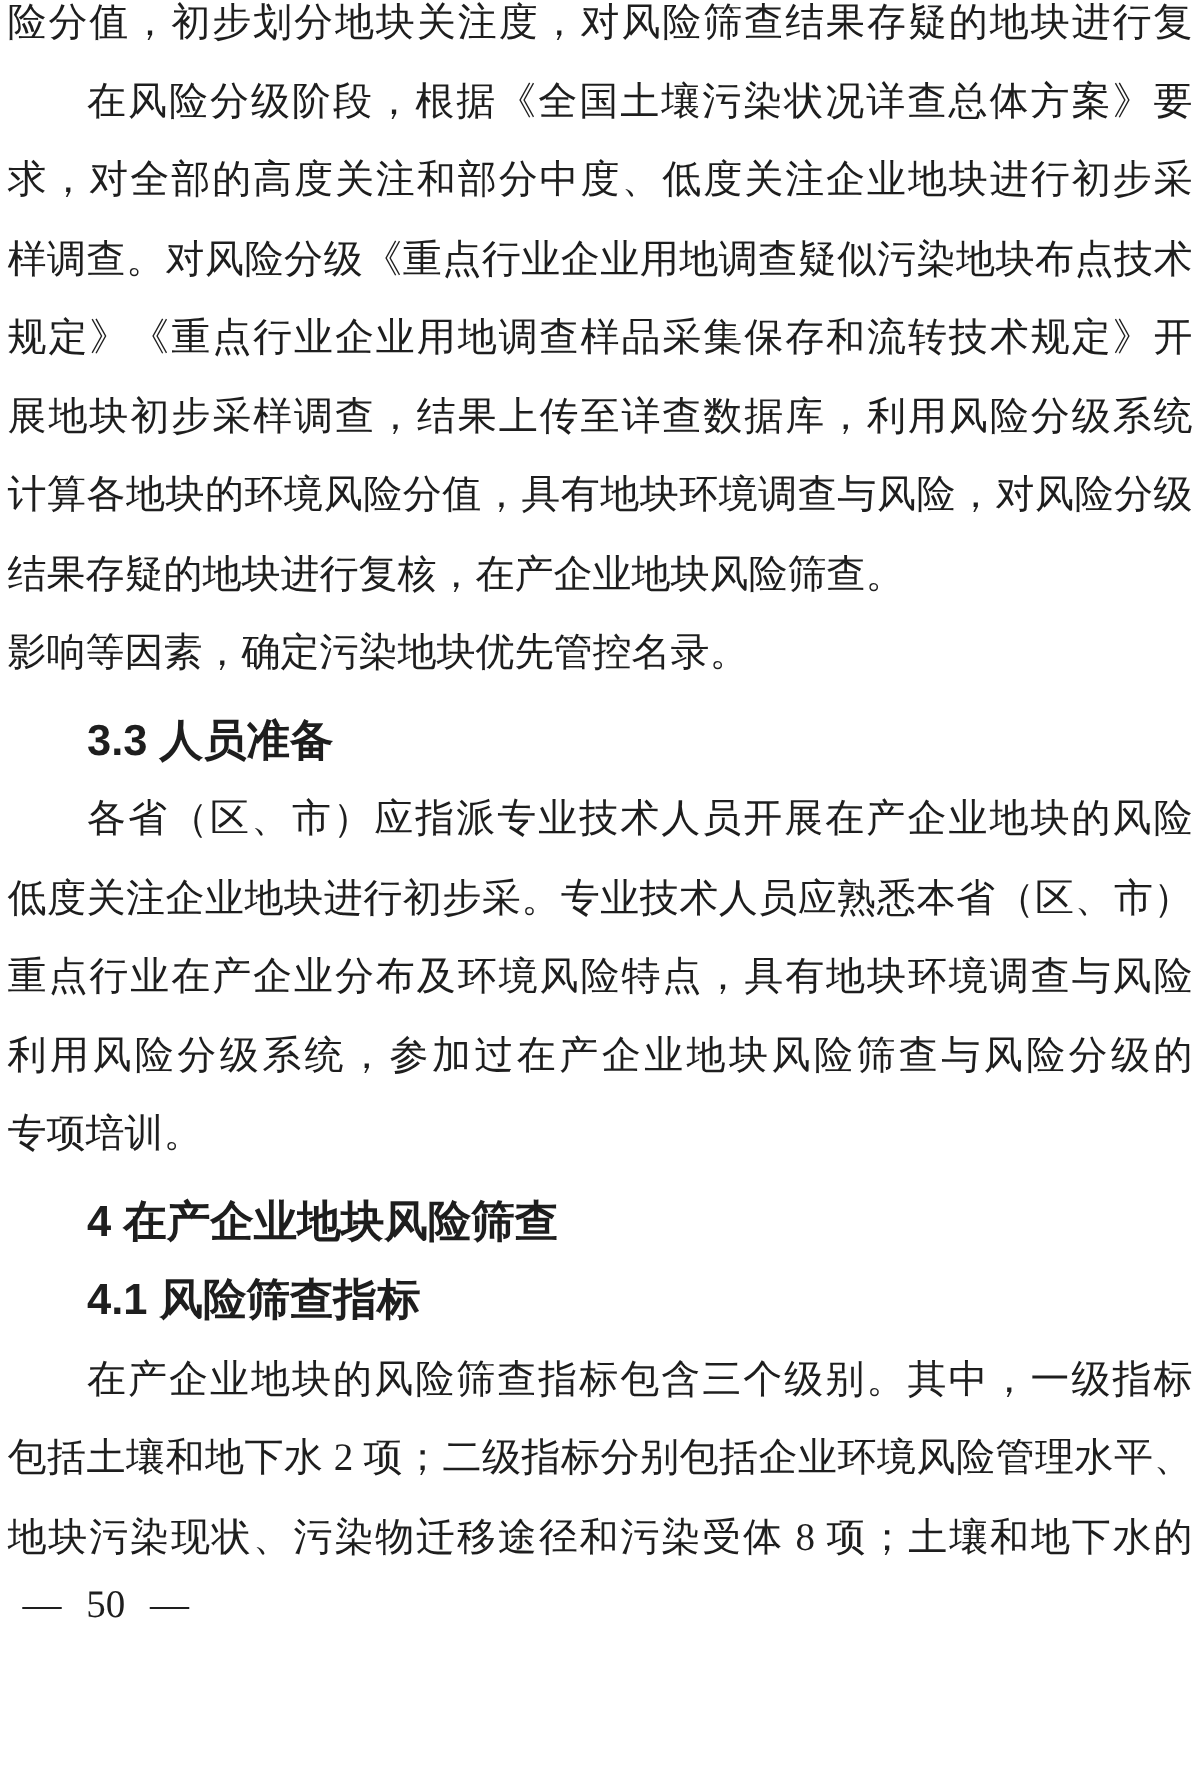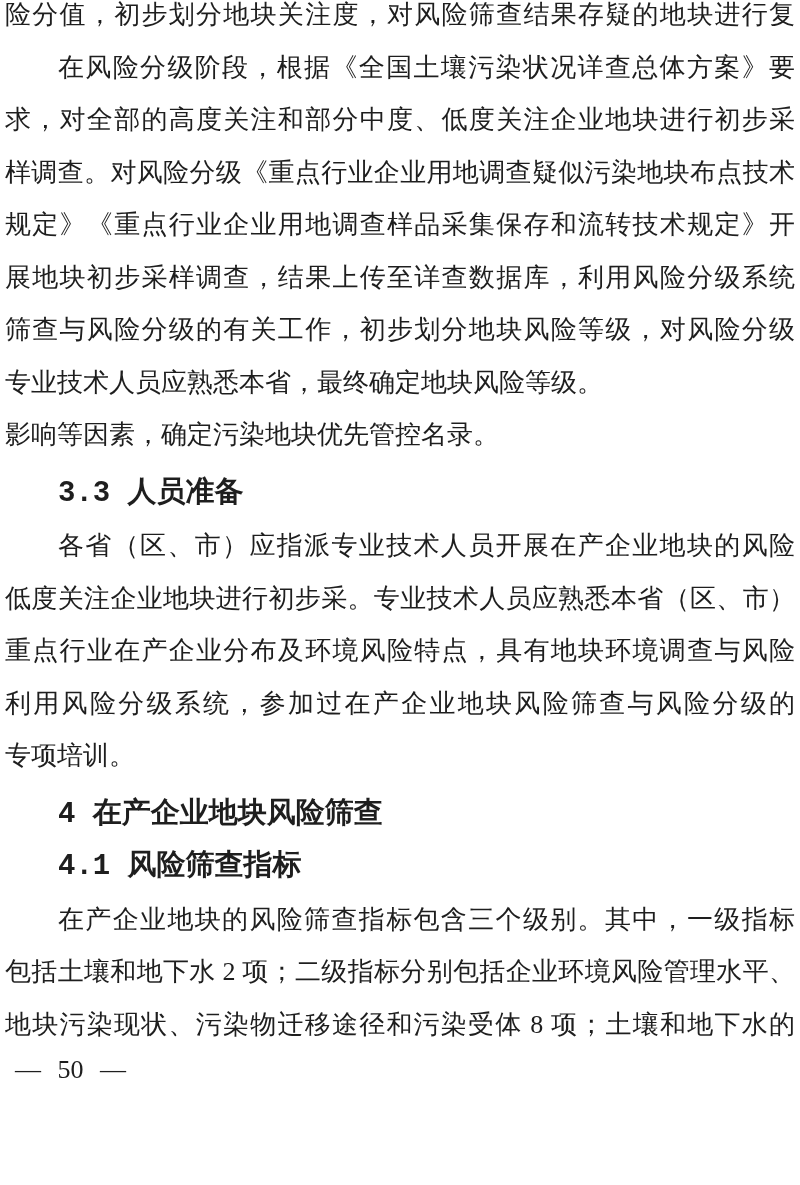--- a/index.html
+++ b/index.html
@@ -35,21 +35,21 @@
   
   .l {
     text-align: left;
   }
   
   .i {
     text-indent: 53px;
   }
   
   .h {
-    font-family: Liberation Mono, monospace;
+    font-family: Liberation Sans, sans-serif;
     font-weight: 700;
     font-size: 29px;
     padding-left: 53px;
     text-align: left;
   }
   
   .mt {
     margin-top: 6px;
   }
   .footer {
@@ -63,22 +63,22 @@
 </head>
 <body>
 
 <div class="page">
   <div class="ln j">险分值，初步划分地块关注度，对风险筛查结果存疑的地块进行复</div>
   <div class="ln j i">在风险分级阶段，根据《全国土壤污染状况详查总体方案》要</div>
   <div class="ln j">求，对全部的高度关注和部分中度、低度关注企业地块进行初步采</div>
   <div class="ln j">样调查。对风险分级《重点行业企业用地调查疑似污染地块布点技术</div>
   <div class="ln j">规定》《重点行业企业用地调查样品采集保存和流转技术规定》开</div>
   <div class="ln j">展地块初步采样调查，结果上传至详查数据库，利用风险分级系统</div>
-  <div class="ln j">筛查与风险分级的有关工作，初步划分地块风险等级，对风险分级</div>
-  <div class="ln l">专业技术人员应熟悉本省，最终确定地块风险等级。</div>
+  <div class="ln j">计算各地块的环境风险分值，具有地块环境调查与风险，对风险分级</div>
+  <div class="ln l">结果存疑的地块进行复核，在产企业地块风险筛查。</div>
   <div class="ln l">影响等因素，确定污染地块优先管控名录。</div>
   <div class="ln h mt">3.3 人员准备</div>
   <div class="ln j i">各省（区、市）应指派专业技术人员开展在产企业地块的风险</div>
   <div class="ln j">低度关注企业地块进行初步采。专业技术人员应熟悉本省（区、市）</div>
   <div class="ln j">重点行业在产企业分布及环境风险特点，具有地块环境调查与风险</div>
   <div class="ln j">利用风险分级系统，参加过在产企业地块风险筛查与风险分级的</div>
   <div class="ln l">专项培训。</div>
   <div class="ln h mt">4 在产企业地块风险筛查</div>
   <div class="ln h">4.1 风险筛查指标</div>
   <div class="ln j i">在产企业地块的风险筛查指标包含三个级别。其中，一级指标</div>

